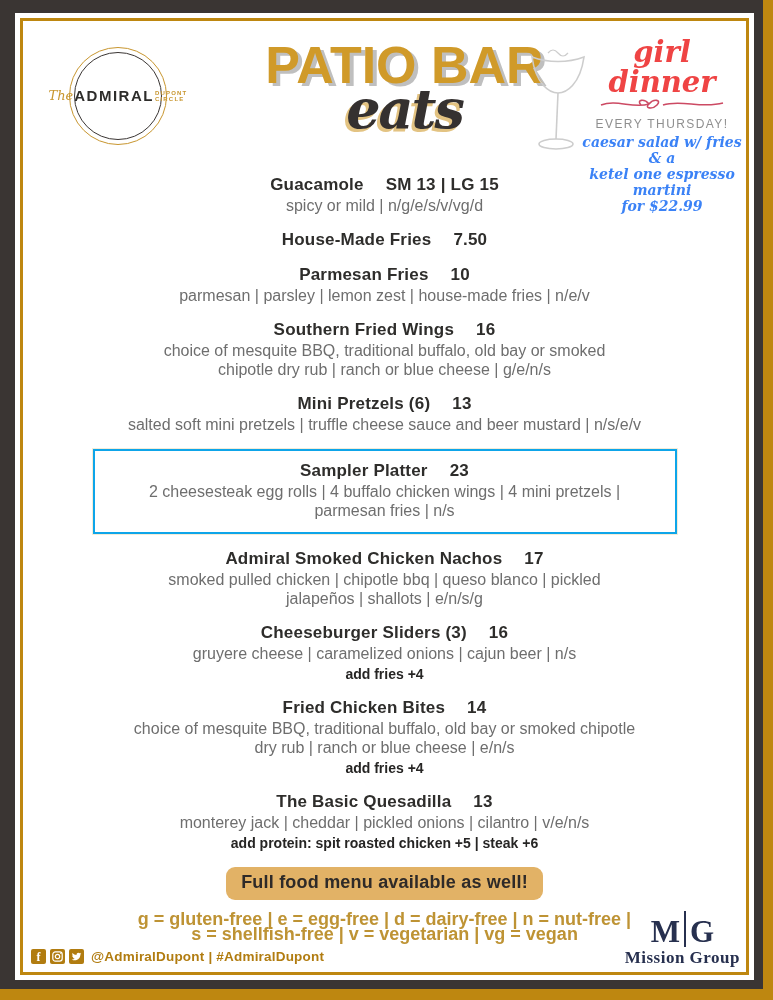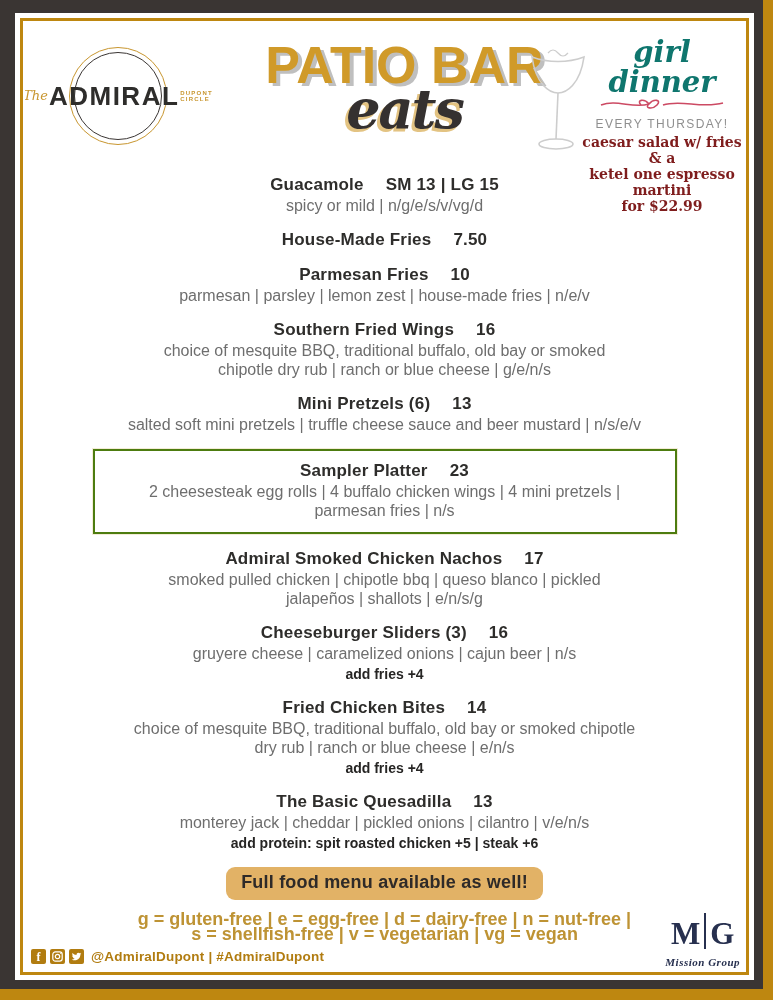--- a/index.html
+++ b/index.html
@@ -13,67 +13,67 @@
   .frame-line  { position:absolute; top:18px; left:20px; right:24px; bottom:25px; border:3px solid #BE8710; background:#fff; }
   .content     { position:absolute; top:23px; left:25px; right:29px; bottom:30px; overflow:hidden; }
 
   
   .header { position:relative; height:146px; }
   .logo { position:absolute; left:44px; top:24px; width:98px; height:98px; border:1.6px solid #C8962F; border-radius:50%;
           display:flex; align-items:center; justify-content:center; }
   .logo-inner { width:88px; height:88px; border:1.4px solid #3A3533; border-radius:50%;
           display:flex; align-items:center; justify-content:center; gap:1px; }
   .logo-the { font-family:"DejaVu Serif", serif; font-style:italic; color:#C8962F; font-size:13px; line-height:12px; }
-  .logo-name { color:#2E2D2B; font-weight:bold; font-size:26px; letter-spacing:1.5px; line-height:20px; }
+  .logo-name { color:#2E2D2B; font-weight:bold; font-size:15px; letter-spacing:1.5px; line-height:20px; }
   .logo-sub { color:#C8962F; font-size:6px; letter-spacing:1.2px; font-weight:bold; }
 
   .title-wrap { position:absolute; left:16px; right:0; top:16px; text-align:center; transform:translateX(12px); }
   .title-main { font-size:52px; font-weight:800; letter-spacing:0px; color:#D09A29;
                 text-shadow:4px 3px 0 #BFBFBF; line-height:52px; }
   .title-sub  { font-family:"DejaVu Serif", serif; font-style:italic; font-weight:bold; font-size:54px;
                 color:#353130; line-height:44px; margin-top:-4px; letter-spacing:-2px;
                 text-shadow:-3px 3px 0 #E3C382; }
 
   .promo { position:absolute; right:0px; top:14px; width:208px; }
   .glass-svg { position:absolute; left:-8px; top:4px; }
   .promo-text { margin-left:44px; text-align:center; }
   .promo-title { font-family:"DejaVu Serif", serif; font-style:italic; font-weight:bold; font-size:29px;
-                 color:#0f766e; line-height:30px; letter-spacing:0px; }
+                 color:#ef4444; line-height:30px; letter-spacing:0px; }
   .promo-squiggle { display:block; margin:0 auto; }
   .promo-when { color:#8F8F8F; font-size:12px; letter-spacing:1.4px; margin-top:4px; }
-  .promo-desc { margin-top:3px; font-weight:bold; color:#7f1d1d; font-size:14px; line-height:16px;
+  .promo-desc { margin-top:3px; font-style:italic; font-weight:bold; color:#3b82f6; font-size:14px; line-height:16px;
                 font-family:"DejaVu Serif", serif; }
 
   
   .menu { text-align:center; margin-top:6px; }
   .item { margin-bottom:15px; }
   .item-head { display:inline-flex; gap:22px; align-items:baseline; }
   .iname, .iprice { font-size:17px; font-weight:bold; color:#2E2D2B; line-height:20px; letter-spacing:0.2px; }
   .idesc { font-size:16px; color:#6E6E6E; line-height:19px; margin-top:1px; }
   .inote { font-size:14px; font-weight:bold; color:#262524; line-height:18px; margin-top:2px; }
-  .item.boxed { border:2px solid #4d7c0f; box-shadow:0 0 0 1px #F3ECD7; width:584px; margin-left:auto; margin-right:auto;
+  .item.boxed { border:2px solid #0ea5e9; box-shadow:0 0 0 1px #F3ECD7; width:584px; margin-left:auto; margin-right:auto;
                 padding:10px 8px 12px 8px; }
 
   .banner-row { text-align:center; margin-top:4px; }
   .banner { display:inline-block; background:#E2B266; border-radius:9px; padding:5px 15px 7px 15px;
             font-size:18px; font-weight:bold; color:#2E2A28; letter-spacing:0.2px; }
 
   .legend { text-align:center; margin-top:12px; color:#BE9334; font-size:18px; line-height:15px; font-weight:bold; }
 
   .footer-social { position:absolute; left:6px; bottom:6px; display:flex; align-items:center; gap:4px; }
   .sicon { width:15px; height:15px; background:#B17C10; border-radius:2px; display:flex; align-items:center; justify-content:center; }
   .sicon svg { display:block; }
   .fb-f { color:#fff; font-weight:bold; font-size:12px; font-family:"Liberation Serif", serif; line-height:12px; }
   .social-text { color:#B17C10; font-weight:bold; font-size:13.5px; margin-left:3px; letter-spacing:0.2px; }
 
   .mg { position:absolute; right:4px; bottom:2px; text-align:center; color:#27304F; font-family:"Liberation Serif", serif; }
   .mg-row { display:flex; align-items:flex-end; justify-content:center; gap:4px; }
   .mg-letter { font-size:31px; font-weight:bold; line-height:30px; }
   .mg-bar { width:2px; height:36px; background:#27304F; }
-  .mg-name { font-size:11px; font-weight:bold; letter-spacing:0.5px; margin-top:7px;font-style:italic; }
+  .mg-name { font-size:17px; font-weight:bold; letter-spacing:0.5px; margin-top:1px; }
 </style>
 </head>
 <body>
 
 <div class="frame-gold"></div>
 <div class="frame-dark"></div>
 <div class="frame-white"></div>
 <div class="frame-line"></div>
 
 <div class="content">

